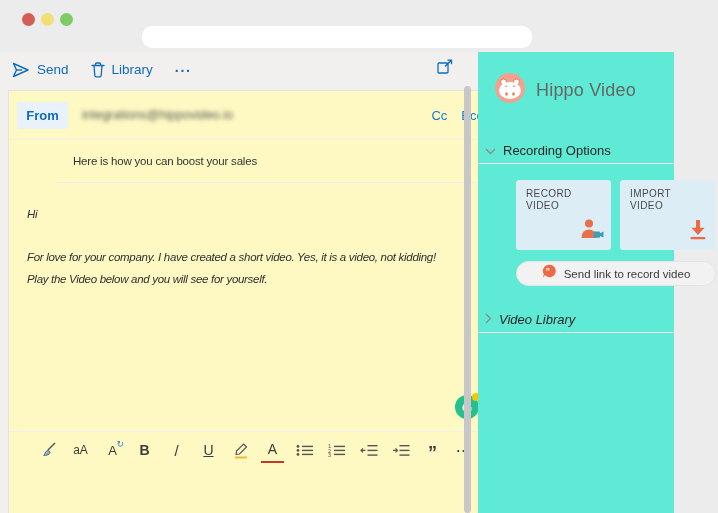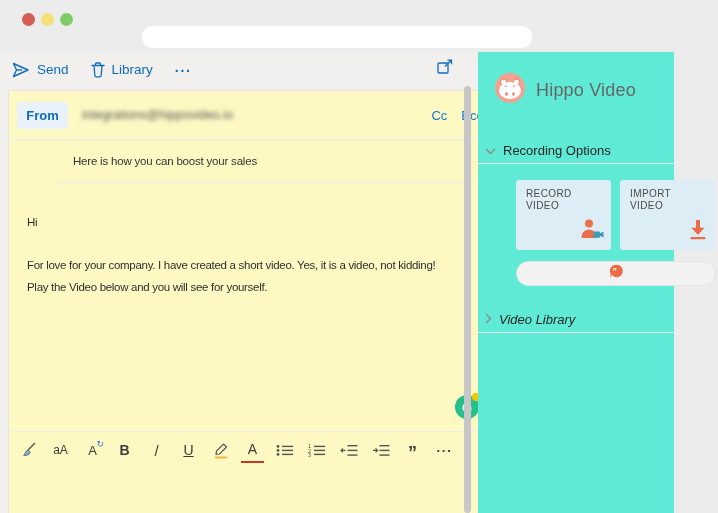--- a/index.html
+++ b/index.html
@@ -29,26 +29,26 @@
   .row{box-sizing:border-box;border-bottom:1px solid #eeeeee;display:flex;align-items:center;position:relative;}
   .row-from{height:49px;}
   .row-to{height:45px;}
   .chip{width:51px;height:27px;margin-left:8px;background:#e9f1fb;border-radius:3px;color:#0f6cbd;font-size:13px;font-weight:bold;display:flex;align-items:center;justify-content:center;cursor:pointer;}
   .addr{margin-left:14px;font-size:12.5px;color:#555;filter:blur(2.2px);}
   .addr.to{color:#333;font-weight:bold;}
   .ccbcc{margin-left:auto;margin-right:8px;display:flex;gap:14px;}
   .cclink{color:#1b76d2;font-size:13px;cursor:pointer;}
   .row-subject{height:43px;padding-left:18px;font-size:11.5px;color:#333;letter-spacing:-0.2px;margin-left:46px;}
   .row-body{height:249px;display:block;padding:20px 4px 0 18px;}
-  .row-body p{margin:8px 0 21px 0;font-size:11.5px;letter-spacing:-0.3px;color:#2f2f2f;line-height:22px;white-space:pre-line;}
+  .row-body p{margin:0 0 21px 0;font-size:11.5px;letter-spacing:-0.3px;color:#2f2f2f;line-height:22px;white-space:pre-line;font-style:italic;}
   .grammarly{position:absolute;right:12px;bottom:12px;width:24px;height:24px;border-radius:50%;background:#25c08c;color:#fff;font-weight:bold;font-size:13px;display:flex;align-items:center;justify-content:center;cursor:pointer;}
   .grammarly .dot{position:absolute;right:-1px;top:-2px;width:8px;height:8px;border-radius:50%;background:#f5c500;}
 
   
-  .fmt-row{height:36px;border-bottom:none;display:flex;align-items:center;padding-left:8px;box-sizing:border-box;}
+  .fmt-row{height:36px;border-bottom:none;display:flex;align-items:center;padding-left:28px;box-sizing:border-box;}
   .fmt{width:23px;height:23px;margin-right:9px;display:flex;align-items:center;justify-content:center;color:#3b3b3b;cursor:pointer;position:relative;}
   .g-font{font-size:12px;}
   .g-size{font-size:13px;}
   .badge{position:absolute;top:1px;right:0;font-size:9px;color:#2f7fd0;line-height:9px;}
   .g-bold{font-size:14px;font-weight:bold;}
   .g-italic{font-size:15px;}
   .g-under{font-size:14px;text-decoration:underline;}
   .g-color{font-size:14px;border-bottom:2px solid #c0392b;line-height:14px;}
   .g-quote{font-size:18px;font-weight:bold;transform:translateY(3px);}
   .g-more{font-size:13px;font-weight:bold;letter-spacing:1px;}
@@ -263,20 +263,21 @@
       </div>
     </div>
 
     <div class="sendlink">
       <span>
         <svg width="15" height="15" viewBox="0 0 15 15">
             <path d="M7.5 0.8 a6.2 6.2 0 1 1 -4.6 10.3 L0.8 14 l1 -3.8 A6.2 6.2 0 0 1 7.5 0.8 z" fill="#ed6a45"></path>
             <text x="3.6" y="10" fill="#fff" font-size="9" font-weight="bold" font-family="sans-serif">”</text>
           </svg>
       </span>
+      <span class="sendlink-label">Send link to record video</span>
     </div>
 
     <div class="sec-head" style="top:258px;font-style:italic;">
       <span>
         <svg width="7" height="11" viewBox="0 0 7 11">
             <polyline points="1,1 5.5,5.5 1,10" fill="none" stroke="#8a8a8a" stroke-width="1.3"></polyline>
           </svg>
       </span>
       <span class="sec-label">Video Library</span>
     </div>

